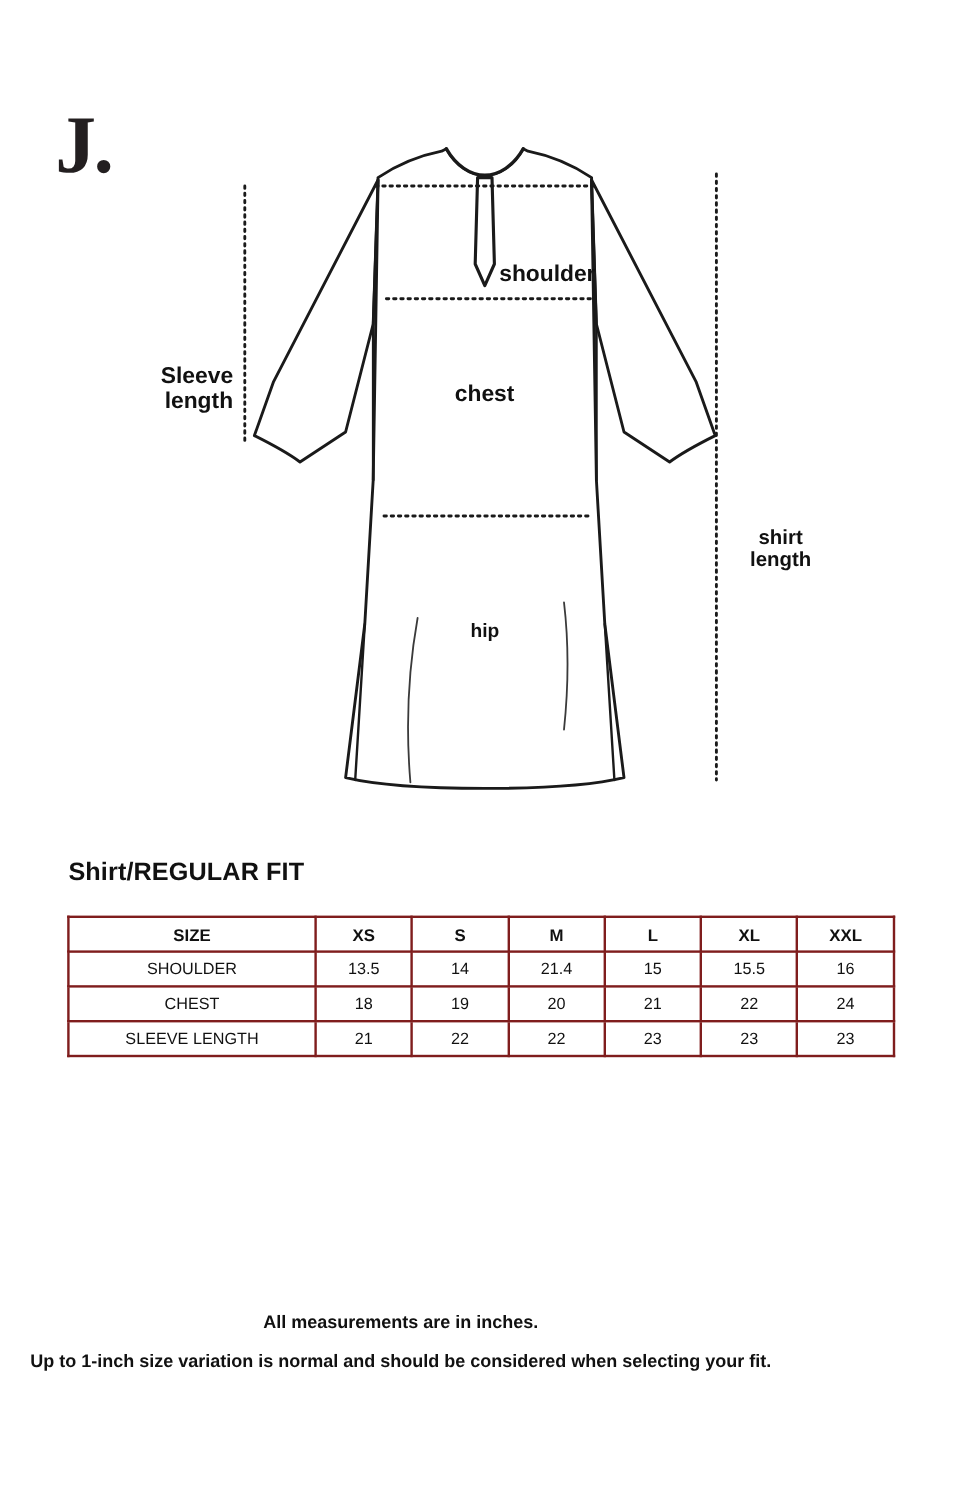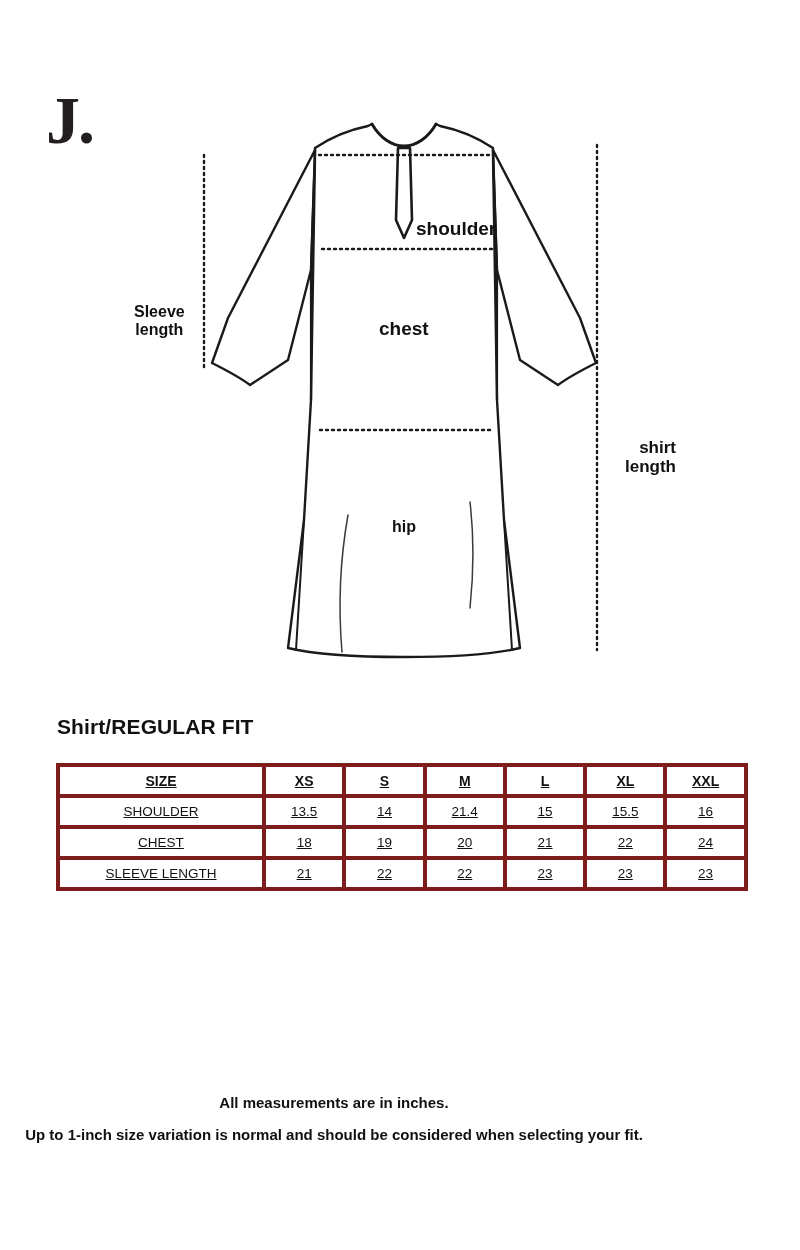--- a/index.html
+++ b/index.html
@@ -50,22 +50,22 @@
     position: absolute;
     font-family: "Liberation Sans", sans-serif;
     font-weight: 700;
     color: #111111;
     line-height: 1.12;
     white-space: pre-line;
   }
   #label-shoulder { left: 416px; top: 158px; font-size: 19px; }
   #label-chest    { left: 379px; top: 258px; font-size: 19px; }
   #label-hip      { left: 392px; top: 458px; font-size: 16px; }
-  #label-sleeve   { left: 134px; top: 243px; font-size: 16px; text-align: center; }
-  #label-shirt    { left: 625px; top: 378px; font-size: 17px; text-align: right; }
+  #label-sleeve   { left: 134px; top: 243px; font-size: 19px; text-align: right; }
+  #label-shirt    { left: 625px; top: 378px; font-size: 17px; text-align: center; }
 
   
   #size-table-title {
     position: absolute;
     left: 57px;
     top: 715px;
     font-size: 21px;
     font-weight: 700;
     color: #111111;
     letter-spacing: 0.1px;
@@ -77,29 +77,28 @@
     top: 763px;
     width: 688px;
   }
   table.size-table {
     border-collapse: collapse;
     width: 688px;
     table-layout: fixed;
   }
   table.size-table td,
   table.size-table th {
-    border: 4px solid #7f1d1d;
+    border: 2px solid #7f1d1d;
     height: 27px;
     text-align: center;
     vertical-align: middle;
     font-size: 13.5px;
     font-weight: 400;
     color: #111111;
     padding: 0 2px;
-    text-decoration: underline;
   }
   table.size-table thead th {
     font-weight: 700;
     font-size: 14px;
   }
   table.size-table col.c-label { width: 206px; }
   table.size-table col.c-size  { width: 80.3px; }
 
   
   .footer-note {

